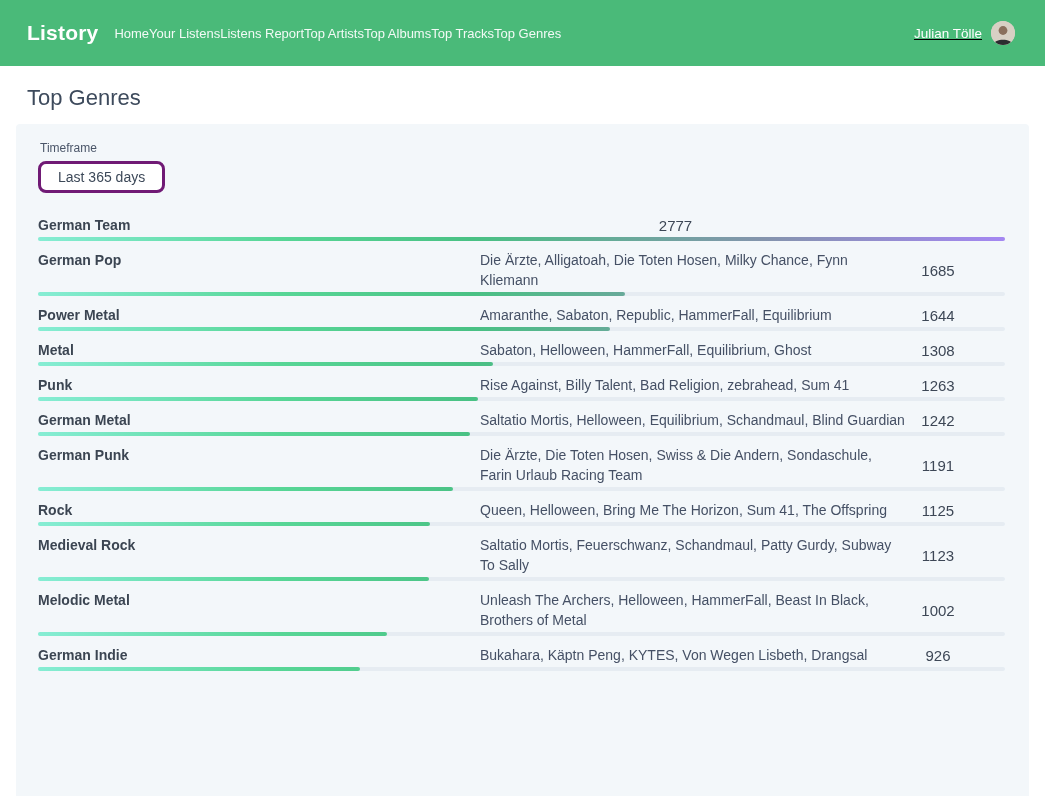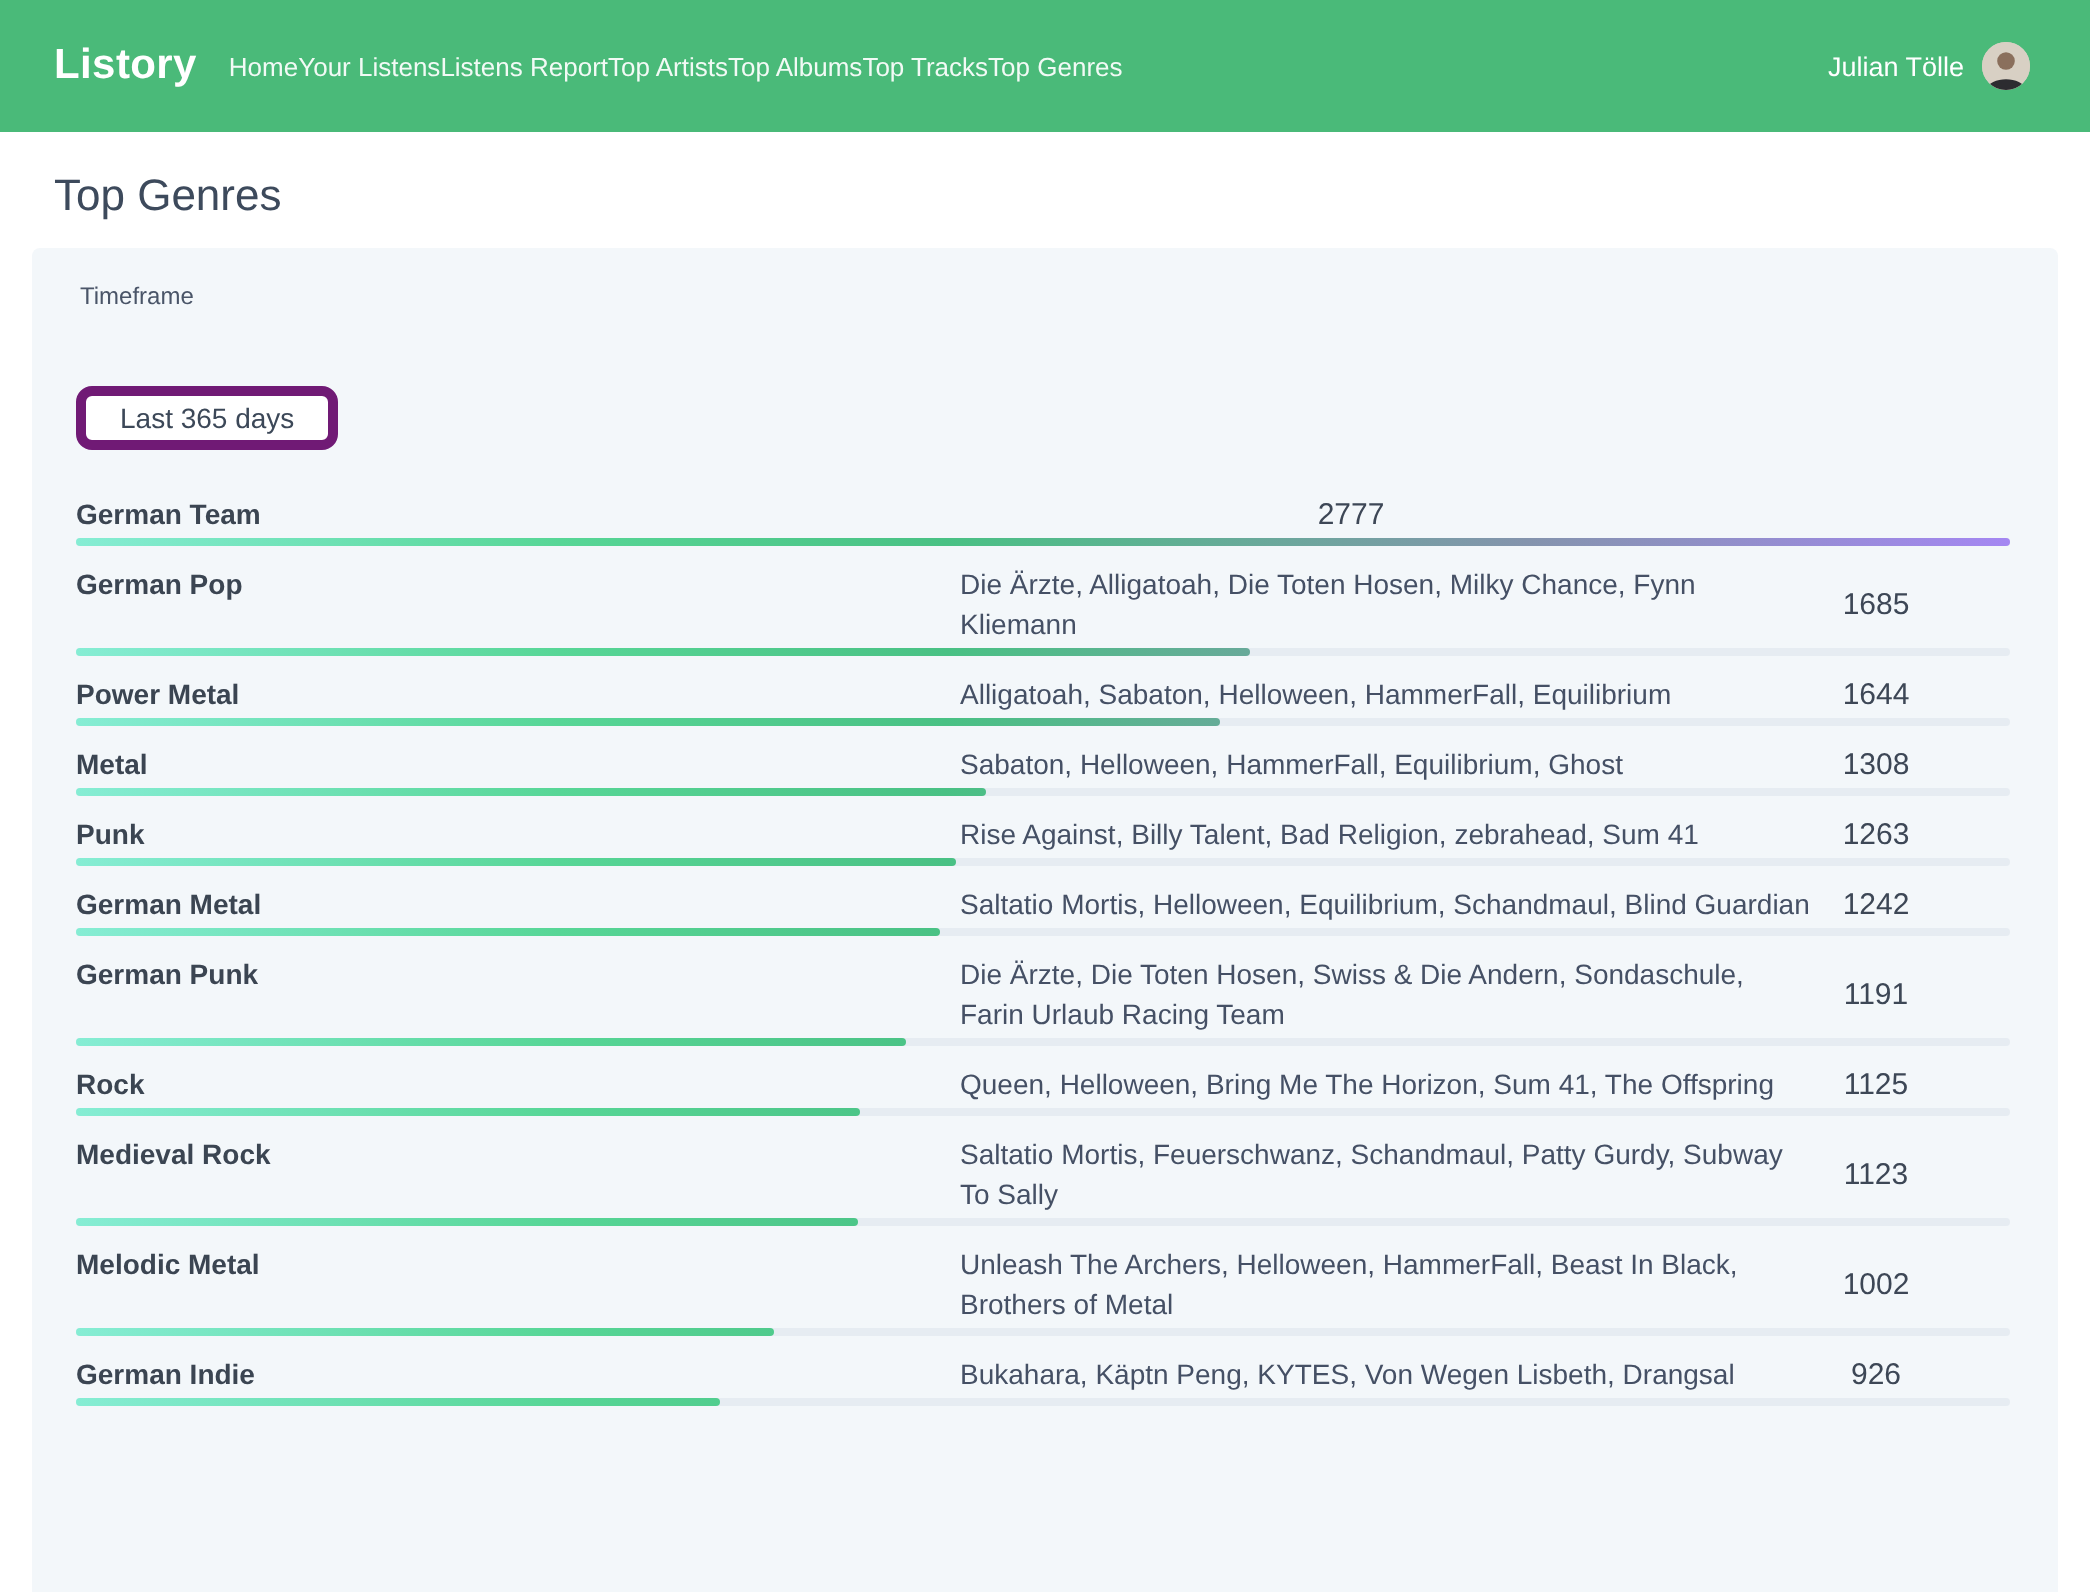--- a/index.html
+++ b/index.html
@@ -16,21 +16,21 @@
   }
   .logo {
     color: #ffffff; font-size: 21px; font-weight: 600;
     letter-spacing: 0.2px; margin-right: 16px; cursor: pointer;
   }
   .main-nav { display: flex; align-items: center; flex: 1; }
   .nav-link {
     color: rgba(255,255,255,0.93); font-size: 13px; text-decoration: none;
     cursor: pointer; white-space: nowrap;
   }
-  .user-block { display: flex; align-items: center; gap: 9px; }
+  .user-block { display: flex; align-items: center; gap: 9px; text-decoration: underline; }
   .user-name { color: #ffffff; font-size: 13.5px; }
   .avatar {
     width: 24px; height: 24px; border-radius: 50%; overflow: hidden;
     background: #d9d2c6; display: flex; align-items: flex-end; justify-content: center;
     cursor: pointer; flex-shrink: 0;
   }
   
   .main-area { padding: 0 16px; }
   .page-title {
     margin: 19px 0 13px 11px;
@@ -39,23 +39,23 @@
   .card {
     background: #f3f7fa; border-radius: 4px;
     padding: 17px 24px 24px 22px;
     min-height: 760px;
   }
   .filter-label {
     display: block; font-size: 12px; color: #4a5568; margin: 0 0 6px 2px;
   }
   .timeframe-btn {
     height: 32px; padding: 0 17px;
-    background: #ffffff; border: 5px solid #701a75; border-radius: 8px;
+    background: #ffffff; border: 3px solid #701a75; border-radius: 8px;
     font-family: "Liberation Sans", sans-serif;
-    font-size: 14px; color: #3c4858; cursor: pointer; margin-top: 32px;
+    font-size: 14px; color: #3c4858; cursor: pointer;
   }
   
   .genres-table { margin-top: 13px; }
   .genre-row {
     position: relative;
     display: grid;
     grid-template-columns: 442px 1fr 100px;
     padding: 9px 0 6px 0;
   }
   .genre-name {
@@ -133,21 +133,21 @@
     <div class="genre-name">German Pop</div>
     <div class="genre-artists">Die Ärzte, Alligatoah, Die Toten Hosen, Milky Chance, Fynn Kliemann</div>
     <div class="genre-count">1685</div>
     <div class="bar-track">
       <div class="bar-fill" style="width: 60.677%; background-image: linear-gradient(90deg, rgb(134, 237, 212) 0%, rgb(87, 214, 150) 25%, rgb(73, 193, 132) 45%, rgb(132, 148, 173) 75%, rgb(164, 135, 242) 100%); background-size: 164.807% 100%;"></div>
     </div>
   </div>
 
   <div class="genre-row">
     <div class="genre-name">Power Metal</div>
-    <div class="genre-artists">Alligatoah, Sabaton, Helloween, HammerFall, Equilibrium</div>
+    <div class="genre-artists">Amaranthe, Sabaton, Republic, HammerFall, Equilibrium</div>
     <div class="genre-count">1644</div>
     <div class="bar-track">
       <div class="bar-fill" style="width: 59.2006%; background-image: linear-gradient(90deg, rgb(134, 237, 212) 0%, rgb(87, 214, 150) 25%, rgb(73, 193, 132) 45%, rgb(132, 148, 173) 75%, rgb(164, 135, 242) 100%); background-size: 168.917% 100%;"></div>
     </div>
   </div>
 
   <div class="genre-row">
     <div class="genre-name">Metal</div>
     <div class="genre-artists">Sabaton, Helloween, HammerFall, Equilibrium, Ghost</div>
     <div class="genre-count">1308</div>

